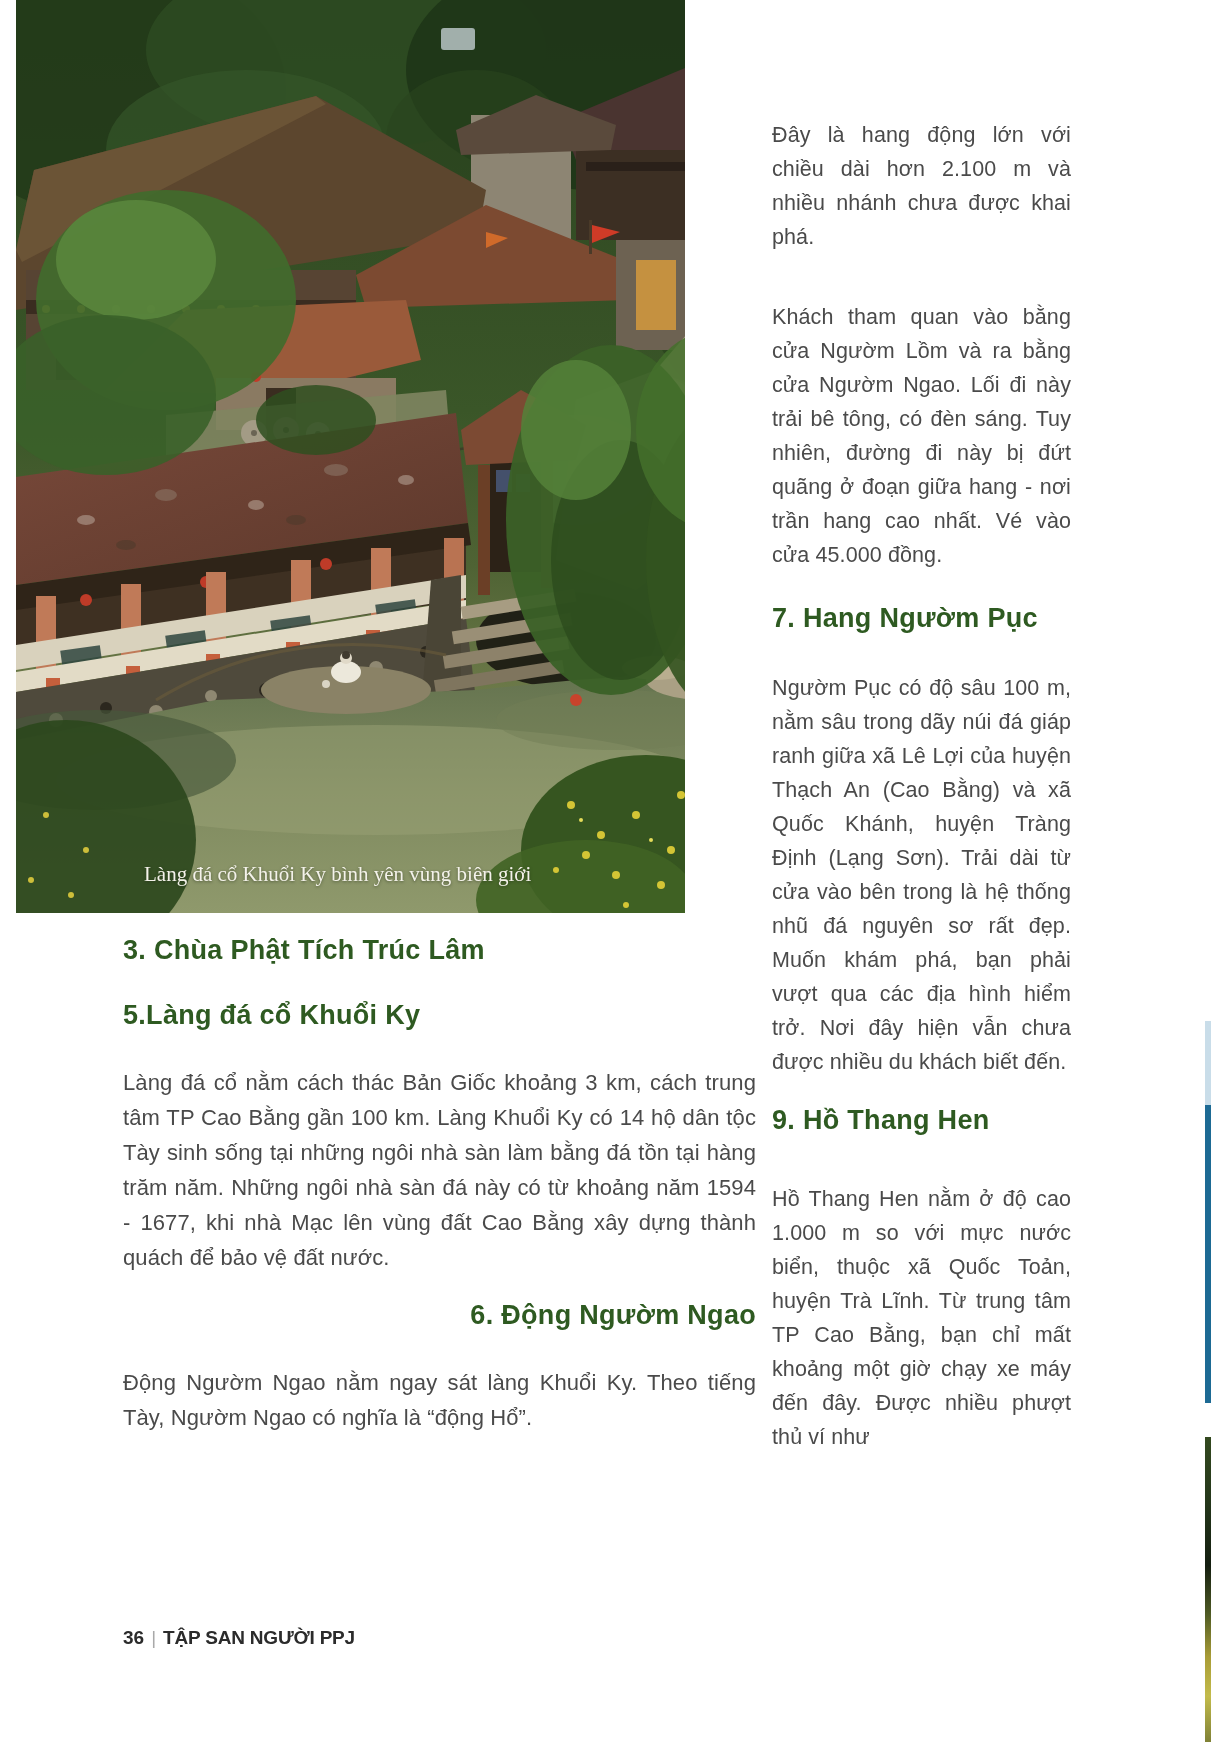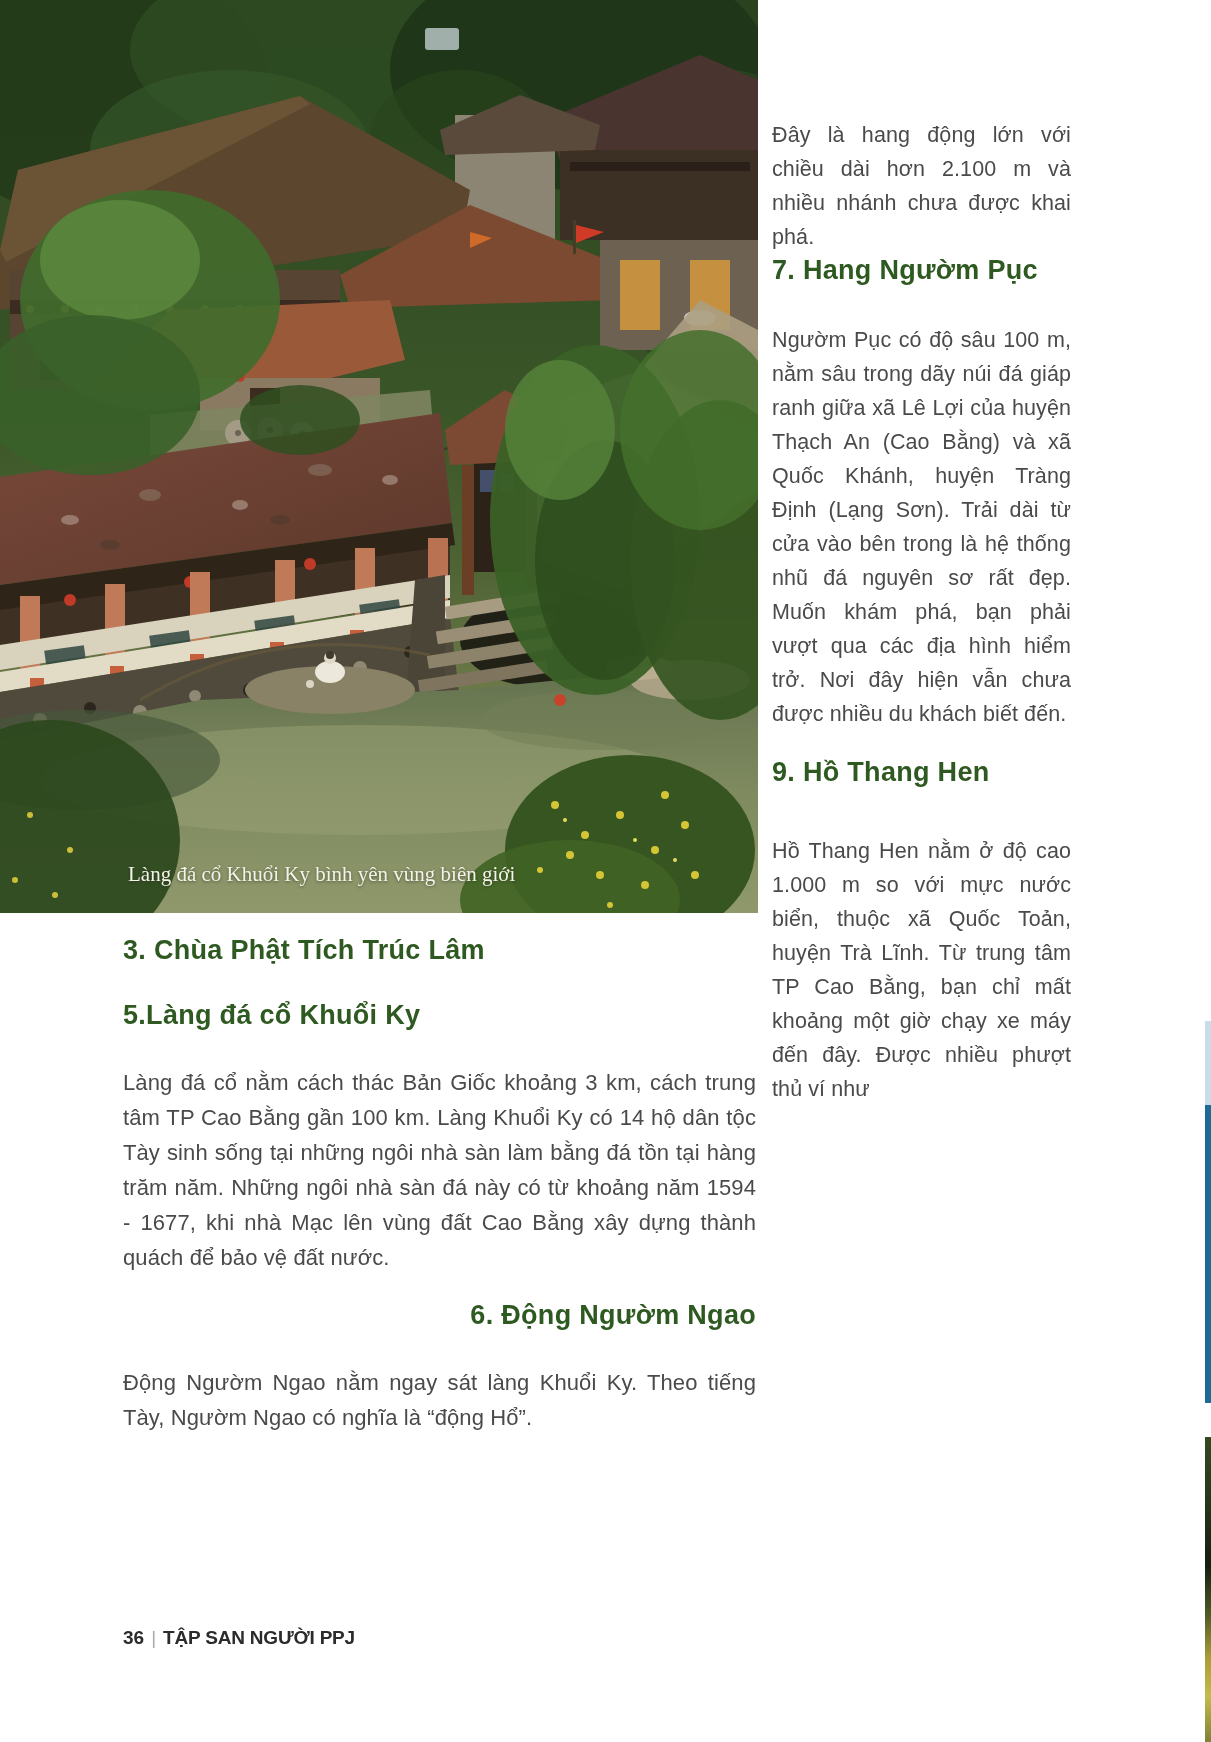--- a/index.html
+++ b/index.html
@@ -4,21 +4,21 @@
 <style>
   html,body{margin:0;padding:0;background:#ffffff;}
   .page{
     position:relative;
     width:1211px;height:1742px;
     background:#ffffff;
     overflow:hidden;
     font-family:"Liberation Sans",sans-serif;
   }
   
-  .hero{position:absolute;left:0;top:0;width:758px;height:913px;margin:0;overflow:hidden;}
+  .hero{position:absolute;left:16px;top:0;width:669px;height:913px;margin:0;overflow:hidden;}
   .hero svg{display:block;}
   .caption{
     position:absolute;left:128px;top:862px;
     font-family:"Liberation Serif",serif;
     font-size:21px;color:#f4f2ea;
     text-shadow:0 1px 3px rgba(30,40,20,.55);
     white-space:nowrap;
   }
   
   .h{
@@ -34,21 +34,21 @@
   }
   .left-col{position:absolute;left:123px;top:934px;width:633px;}
   .left-col .p4{margin-top:32px;}
   .left-col .h5{margin-top:33px;}
   .left-col .p5{margin-top:34px;}
   .left-col .h6{margin-top:24px;text-align:right;}
   .left-col .p6{margin-top:34px;}
   .right-col{position:absolute;left:772px;top:118px;width:299px;}
   .right-col .body{font-size:21.5px;line-height:34px;}
   .right-col .rp2{margin-top:46px;}
-  .right-col .rh7{}
+  .right-col .rh7{margin-top:30px;}
   .right-col .rp7{margin-top:37px;}
   .right-col .rh8{margin-top:25px;}
   .right-col .rp8{margin-top:46px;}
   
   .footer{
     position:absolute;left:123px;top:1627px;
     font-size:19px;color:#2b2b2b;
     display:flex;align-items:baseline;gap:7px;
   }
   .footer .pg{font-weight:700;}
@@ -264,20 +264,21 @@
   <section class="left-col">
     <h2 class="h h4">3. Chùa Phật Tích Trúc Lâm</h2>
     <h2 class="h h5">5.Làng đá cổ Khuổi Ky</h2>
     <p class="body p5">Làng đá cổ nằm cách thác Bản Giốc khoảng 3 km, cách trung tâm TP Cao Bằng gần 100 km. Làng Khuổi Ky có 14 hộ dân tộc Tày sinh sống tại những ngôi nhà sàn làm bằng đá tồn tại hàng trăm năm. Những ngôi nhà sàn đá này có từ khoảng năm 1594 - 1677, khi nhà Mạc lên vùng đất Cao Bằng xây dựng thành quách để bảo vệ đất nước.</p>
     <h2 class="h h6">6. Động Ngườm Ngao</h2>
     <p class="body p6">Động Ngườm Ngao nằm ngay sát làng Khuổi Ky. Theo tiếng Tày, Ngườm Ngao có nghĩa là “động Hổ”.</p>
   </section>
 
   <aside class="right-col">
     <p class="body rp1">Đây là hang động lớn với chiều dài hơn 2.100 m và nhiều nhánh chưa được khai phá.</p>
+    <p class="body rp2">Khách tham quan vào bằng cửa Ngườm Lồm và ra bằng cửa Ngườm Ngao. Lối đi này trải bê tông, có đèn sáng. Tuy nhiên, đường đi này bị đứt quãng ở đoạn giữa hang - nơi trần hang cao nhất. Vé vào cửa 45.000 đồng.</p>
     <h2 class="h rh7">7. Hang Ngườm Pục</h2>
     <p class="body rp7">Ngườm Pục có độ sâu 100 m, nằm sâu trong dãy núi đá giáp ranh giữa xã Lê Lợi của huyện Thạch An (Cao Bằng) và xã Quốc Khánh, huyện Tràng Định (Lạng Sơn). Trải dài từ cửa vào bên trong là hệ thống nhũ đá nguyên sơ rất đẹp. Muốn khám phá, bạn phải vượt qua các địa hình hiểm trở. Nơi đây hiện vẫn chưa được nhiều du khách biết đến.</p>
     <h2 class="h rh8">9. Hồ Thang Hen</h2>
     <p class="body rp8">Hồ Thang Hen nằm ở độ cao 1.000 m so với mực nước biển, thuộc xã Quốc Toản, huyện Trà Lĩnh. Từ trung tâm TP Cao Bằng, bạn chỉ mất khoảng một giờ chạy xe máy đến đây. Được nhiều phượt thủ ví như</p>
   </aside>
 
   <footer class="footer">
     <span class="pg">36</span>
     <span class="sep">|</span>
     <span class="mag">TẬP SAN NGƯỜI PPJ</span>

